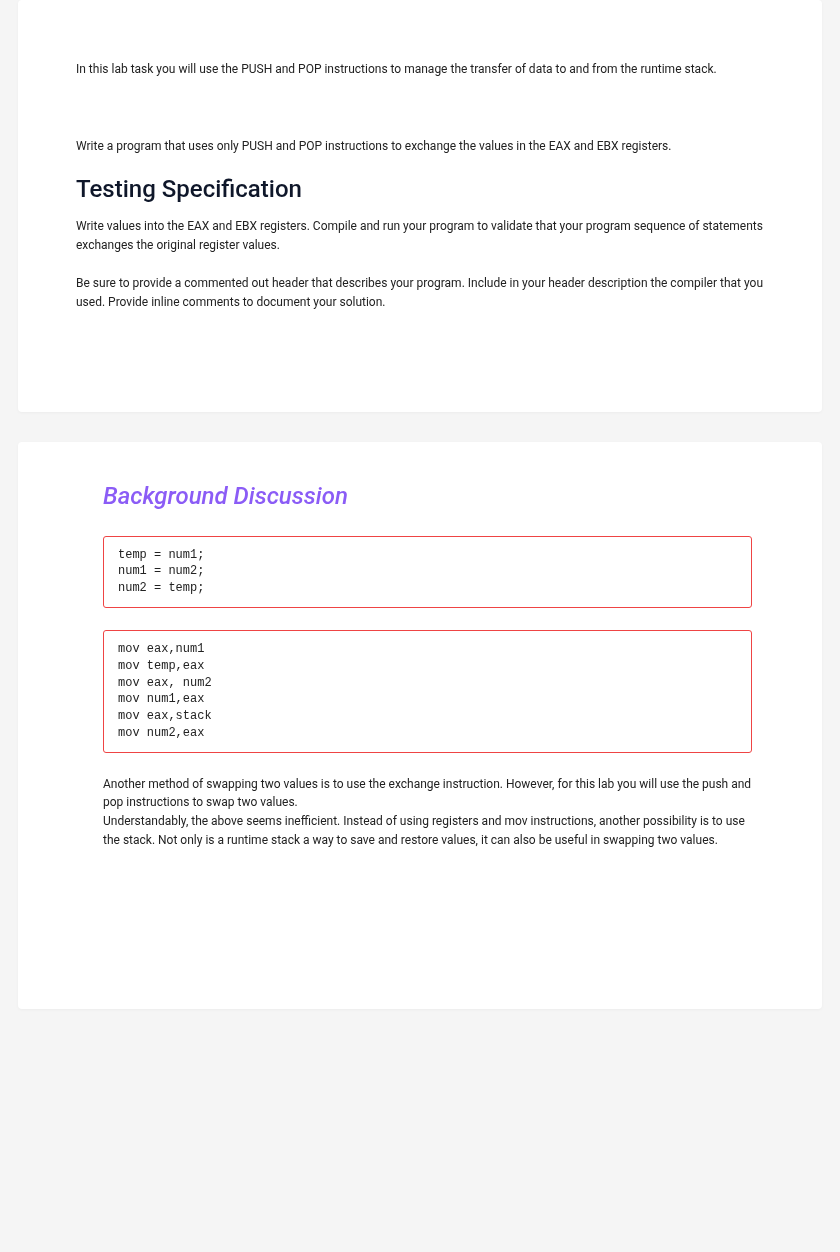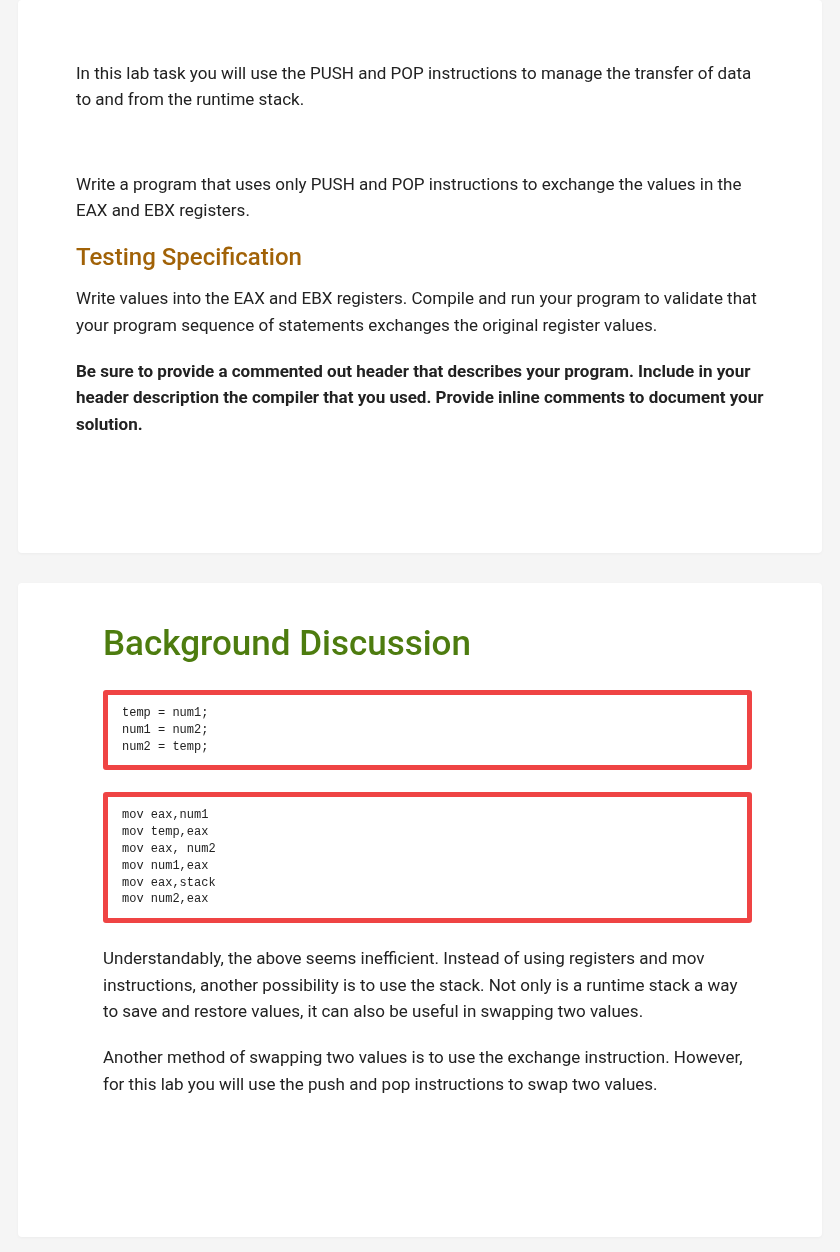--- a/index.html
+++ b/index.html
@@ -14,40 +14,41 @@
   .card {
     background: #ffffff;
     margin: 0 18px 30px 18px;
     padding: 42px 58px 70px 58px;
     border-radius: 4px;
     box-shadow: 0 1px 3px rgba(0,0,0,0.04);
   }
   .card-1 { padding-top: 60px; padding-bottom: 100px; }
   .card-2 { padding-left: 85px; padding-right: 70px; padding-top: 40px; padding-bottom: 140px; }
   p {
-    font-size: 17px;
+    font-size: 12px;
     line-height: 1.55;
     margin-bottom: 20px;
     color: #222;
   }
   h2 {
     font-size: 24px;
     font-weight: 500;
     margin-top: 18px;
     margin-bottom: 14px;
-    color: #a16207;
+    color: #0f172a;
   }
   h1.bg {
-    font-size: 35px;
+    font-size: 24px;
     font-weight: 500;
     margin-bottom: 26px;
-    color: #4d7c0f;
+    color: #8b5cf6;
+    font-style: italic;
   }
   pre {
-    border: 5px solid #ef4444;
+    border: 1px solid #ef4444;
     border-radius: 3px;
     padding: 10px 14px;
     font-family: "Courier New", Courier, monospace;
     font-size: 12px;
     line-height: 1.4;
     color: #222;
     white-space: pre;
     margin-bottom: 22px;
     background: #fff;
   }
@@ -55,29 +56,29 @@
 </style>
 </head>
 <body>
 
 <div class="card card-1">
   <p>In this lab task you will use the PUSH and POP instructions to manage the transfer of data to and from the runtime stack.</p>
   <div class="gap"></div>
   <p>Write a program that uses only PUSH and POP instructions to exchange the values in the EAX and EBX registers.</p>
   <h2>Testing Specification</h2>
   <p>Write values into the EAX and EBX registers. Compile and run your program to validate that your program sequence of statements exchanges the original register values.</p>
-  <p style="margin-bottom:16px;font-weight:bold;">Be sure to provide a commented out header that describes your program. Include in your header description the compiler that you used.  Provide inline comments to document your solution.</p>
+  <p style="margin-bottom:0;">Be sure to provide a commented out header that describes your program. Include in your header description the compiler that you used.  Provide inline comments to document your solution.</p>
 </div>
 
 <div class="card card-2">
   <h1 class="bg">Background Discussion</h1>
   <pre>temp = num1;
 num1 = num2;
 num2 = temp;</pre>
   <pre>mov eax,num1
 mov temp,eax
 mov eax, num2
 mov num1,eax
 mov eax,stack
 mov num2,eax</pre>
+  <p style="margin-bottom:0;">Another method of swapping two values is to use the exchange instruction.  However, for this lab you will use the push and pop instructions to swap two values.</p>
   <p>Understandably, the above seems inefficient.  Instead of using registers and mov instructions, another possibility is to use the stack.  Not only is a runtime stack a way to save and restore values, it can also be useful in swapping two values.</p>
-  <p style="margin-bottom:0;">Another method of swapping two values is to use the exchange instruction.  However, for this lab you will use the push and pop instructions to swap two values.</p>
 </div>
 
 </body></html>

